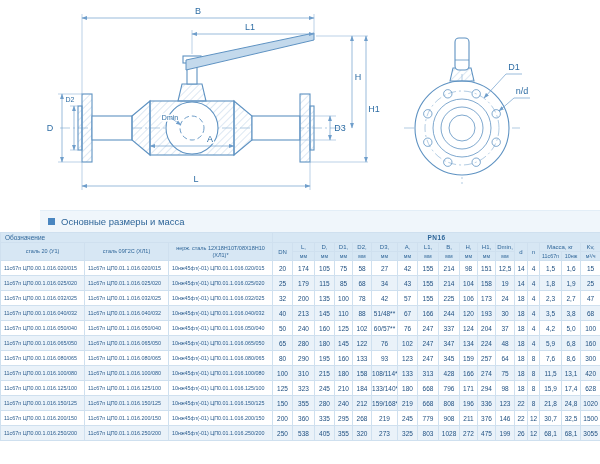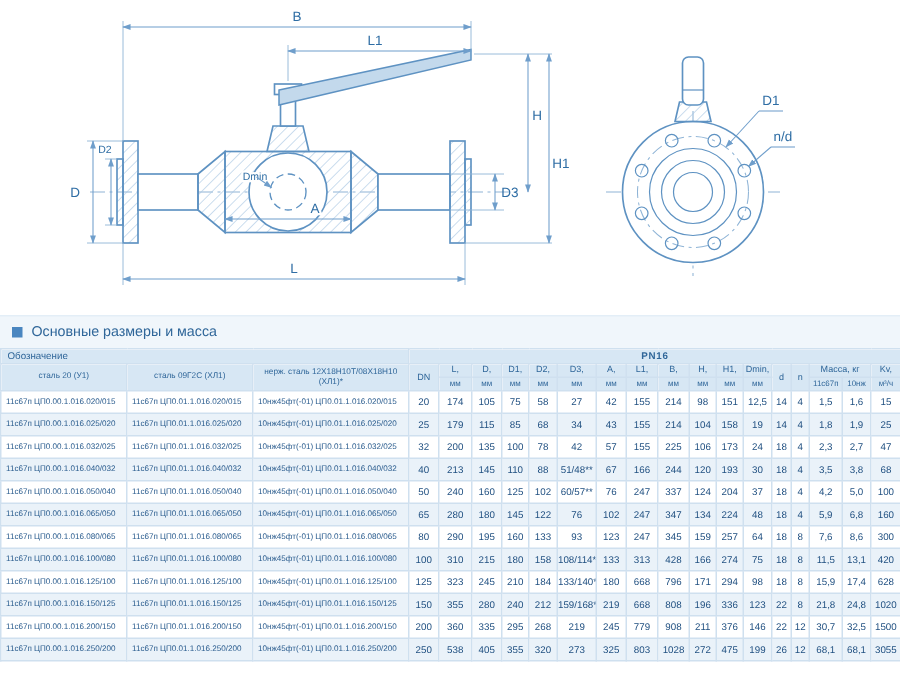--- a/index.html
+++ b/index.html
@@ -19,21 +19,21 @@
   .ext    { stroke: #8fb4d6; stroke-width: 0.6; }
   .dim    { stroke: #6f9ecb; stroke-width: 0.7; fill: none; }
   .arrows { marker-start: url(#arr); marker-end: url(#arr); }
   .arrend { marker-end: url(#arr); }
   .lbl    { fill: #2e6da4; font-size: 9px; font-family: "Liberation Sans", sans-serif; text-anchor: middle; }
   .lbl.s  { font-size: 7px; }
   .halo   { stroke: #ffffff; stroke-width: 3px; paint-order: stroke; }
 
   
   .section-title { height: 22px; display: flex; align-items: center; gap: 6px; padding-left: 8px;
-                   background: #f0f6fb; border-top: 1px solid #e3eef7; }
+                   background: #f0f6fb; border-top: 1px solid #e3eef7; margin-left: 40px; }
   .section-title .bullet { width: 7px; height: 7px; background: #4a86c0; flex: 0 0 auto; }
   .section-title .txt { font-size: 9.5px; color: #2f6699; }
 
   
   table { width: 600px; border-collapse: collapse; table-layout: fixed; }
   th, td { border: 1px solid #cfe0ef; overflow: hidden; white-space: nowrap; }
   thead th { background: #d7e7f4; color: #2f6699; font-weight: normal; font-size: 6px; text-align: center; padding: 1px 0; }
   th.desig-h { text-align: left; padding-left: 4px; font-size: 6.5px; }
   th.pn-h { font-size: 6.5px; font-weight: bold; letter-spacing: 0.5px; }
   th.steel { font-size: 5.5px; white-space: normal; line-height: 1.25; padding: 1px 2px; }

